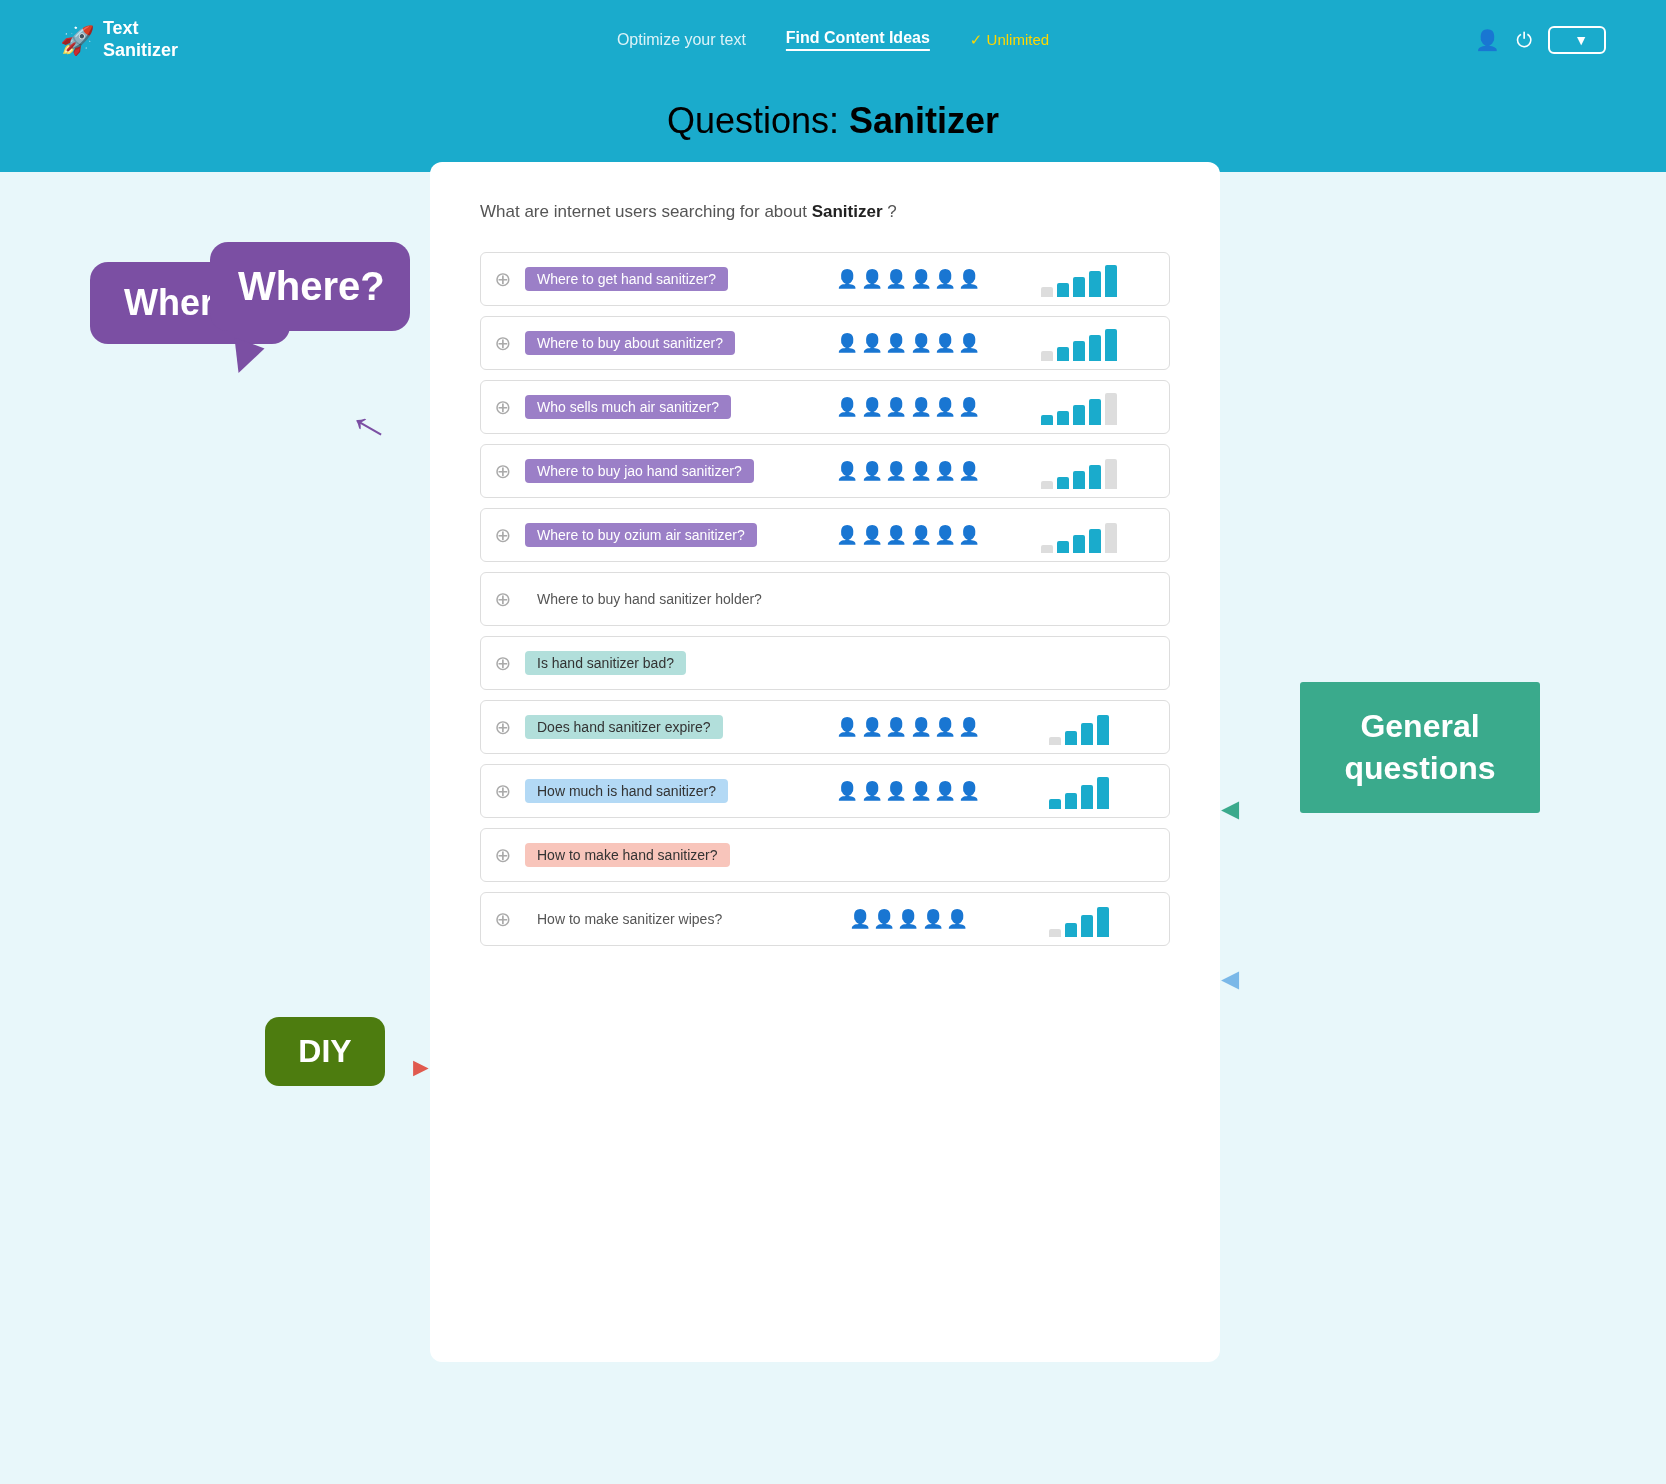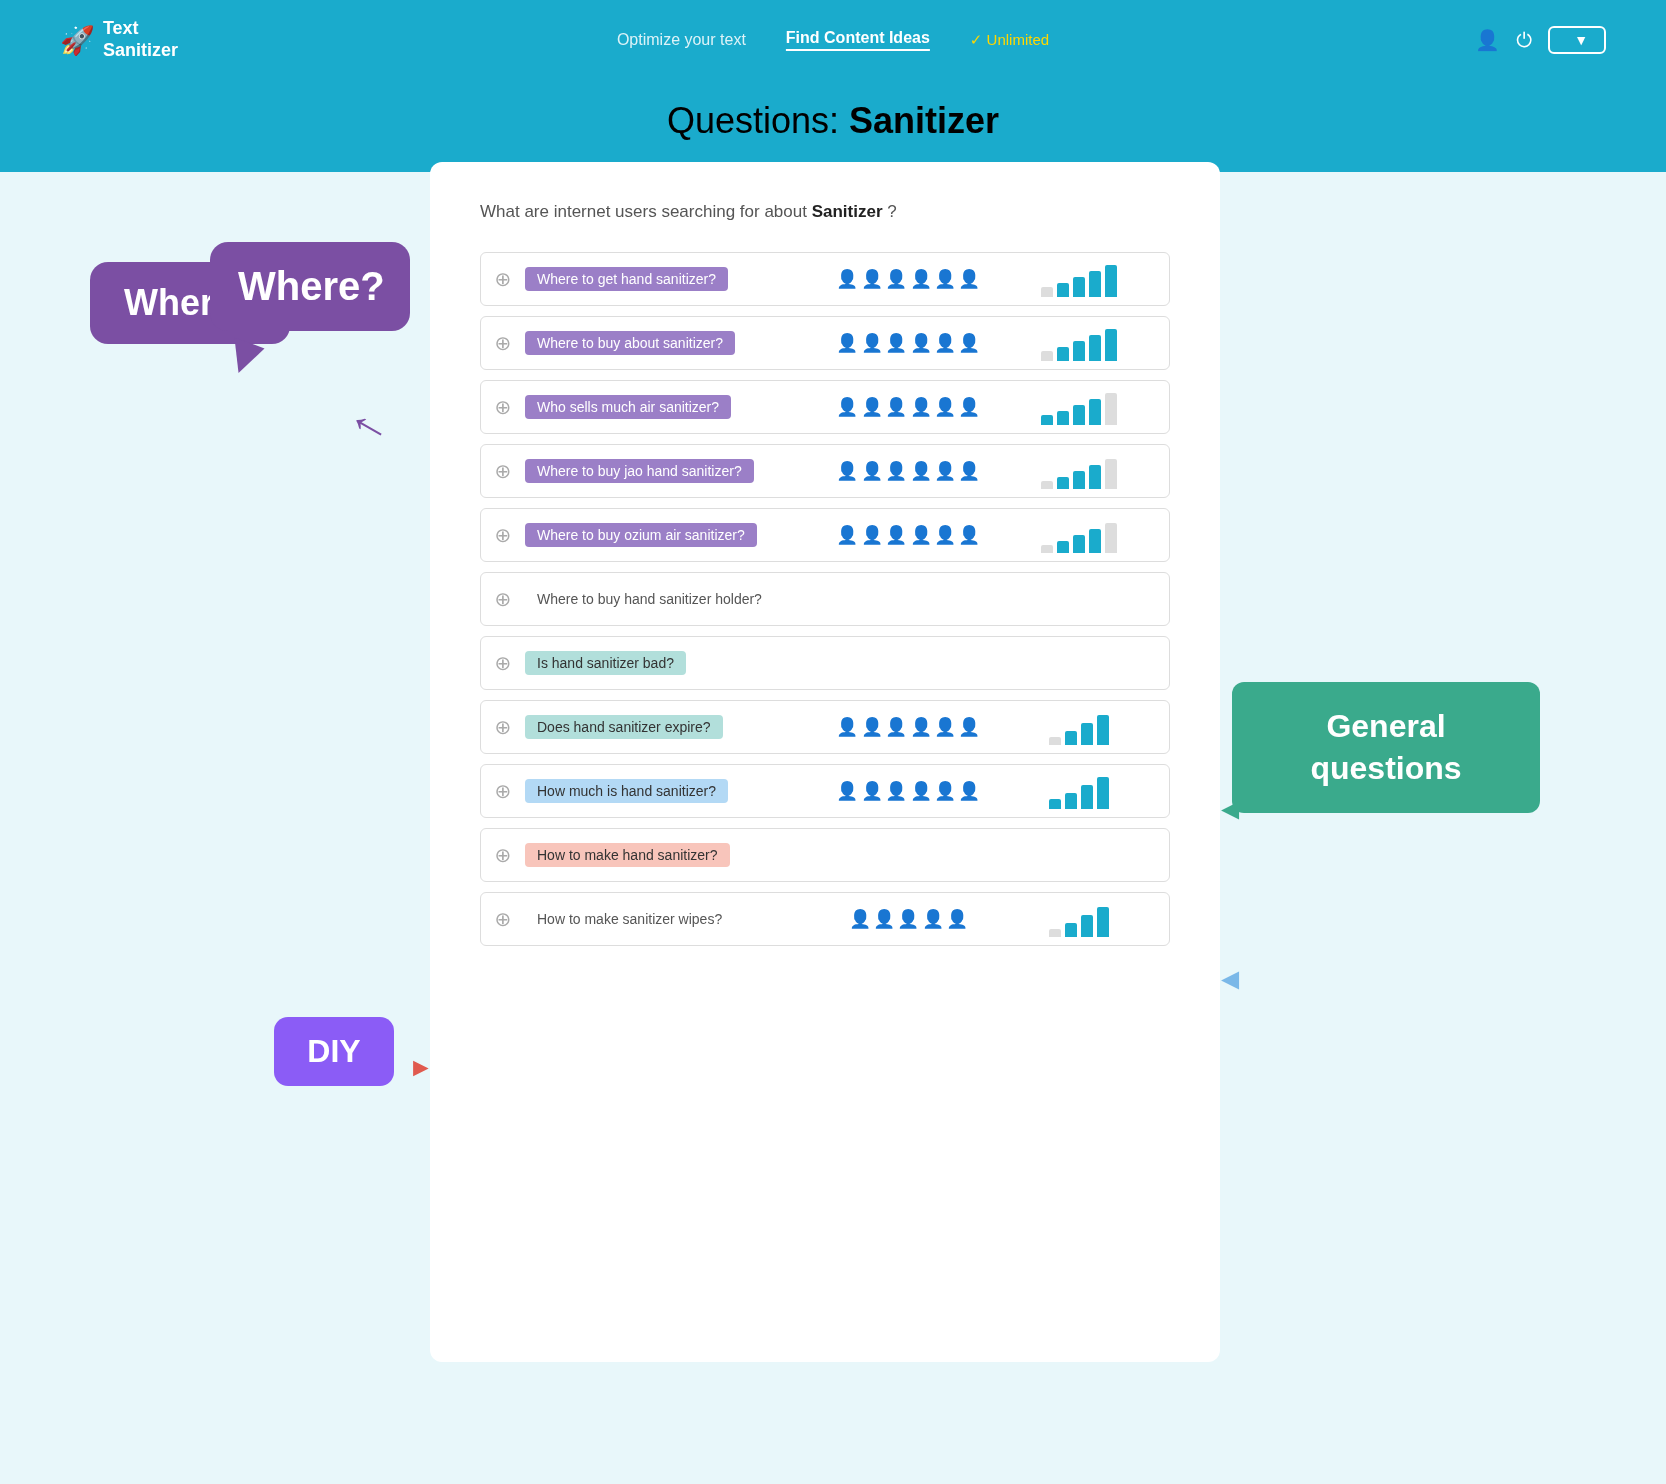--- a/index.html
+++ b/index.html
@@ -473,30 +473,30 @@
         <div class="bars-col">
           <div class="bar bar-gray" style="height:8px"></div>
           <div class="bar" style="height:14px"></div>
           <div class="bar" style="height:22px"></div>
           <div class="bar" style="height:30px"></div>
         </div>
       </div>
 
     </div>
 
-    <div style="position:absolute; right: -320px; top: 520px; background: #3aaa8c; color: white; border-radius: 12px; padding: 24px 28px; font-size: 32px; font-weight: bold; width: 308px; text-align: center; line-height:1.3;">
+    <div style="position:absolute; right: -320px; top: 520px; background: #3aaa8c; color: white; border-radius: 3px; padding: 24px 28px; font-size: 32px; font-weight: bold; width: 240px; text-align: center; line-height:1.3;">
       <span>General questions</span>
     </div>
 
     <div style="position:absolute; right: -25px; top: 630px; color: #3aaa8c; font-size: 30px; font-weight: bold;">◄</div>
 
 
     <div style="position:absolute; right: -25px; top: 800px; color: #7ab8e8; font-size: 30px;">◄</div>
 
-    <div style="position:absolute; left: -165px; top: 855px; background: #8b5cf6; color: white; border-radius: 14px; padding: 16px 22px; font-size: 32px; font-weight: bold; width: 120px; text-align: center; margin-left: 9px;">
+    <div style="position:absolute; left: -165px; top: 855px; background: #4d7c0f; color: white; border-radius: 14px; padding: 16px 22px; font-size: 32px; font-weight: bold; width: 120px; text-align: center;">
       <span>DIY</span>
     </div>
 
     <div style="position:absolute; left: -22px; top: 890px; color: #e05a4e; font-size: 26px;">►</div>
 
     <div style="position:absolute; left: -220px; top: 80px; background: #7b4fa3; color: white; border-radius: 18px; padding: 22px 28px; font-size: 40px; font-weight: bold; width: 200px; text-align: center; z-index:10;">
       <span>Where?</span>
     </div>
 
     <div style="position:absolute; left: -70px; top: 240px; color: #7b4fa3; font-size: 48px; transform: rotate(120deg); z-index:10;">↓</div>

